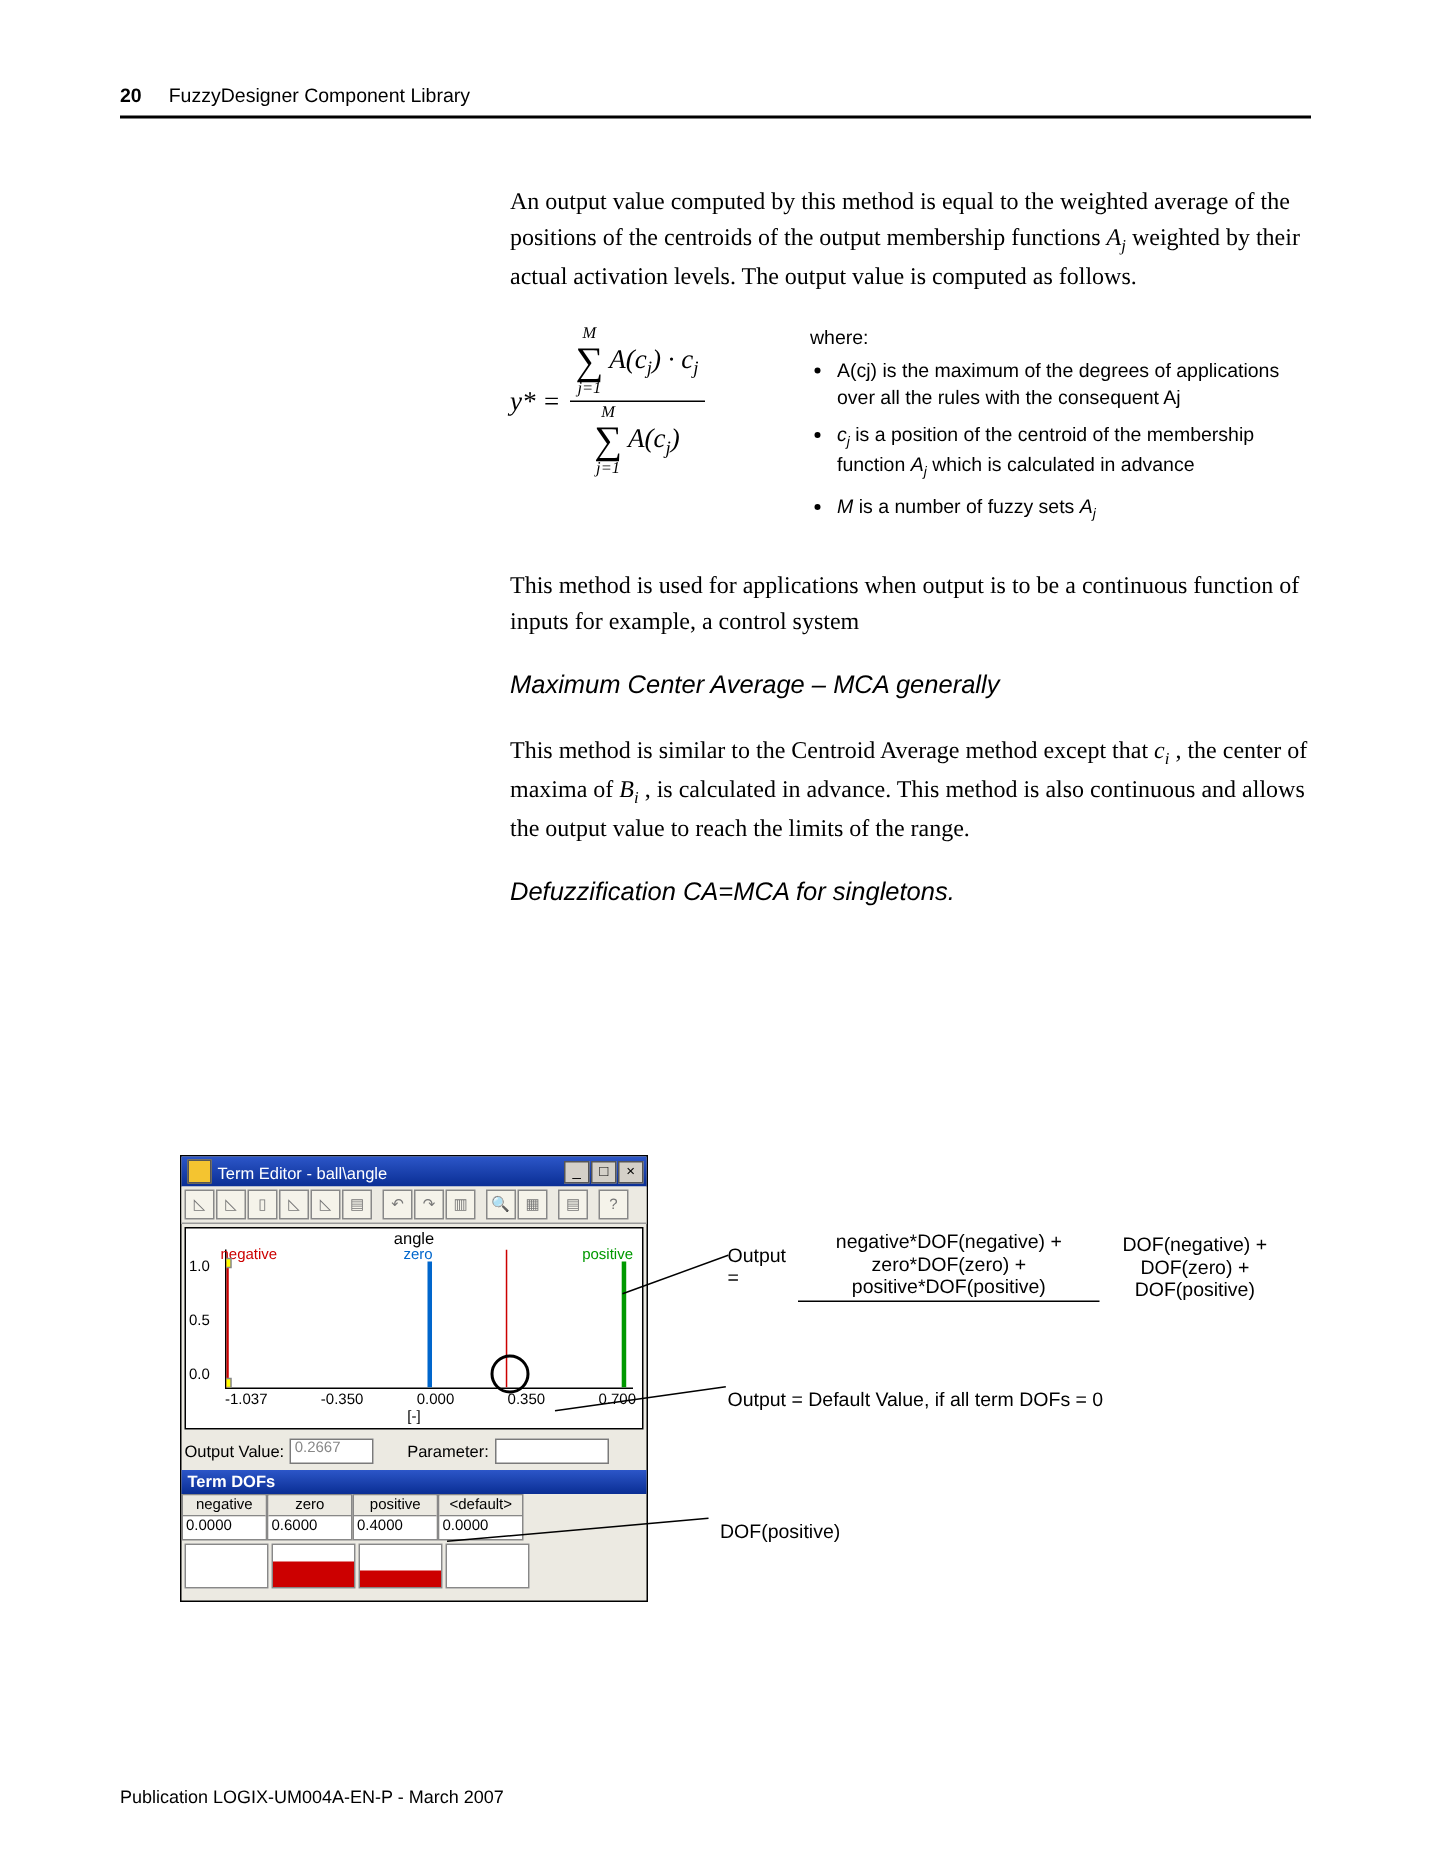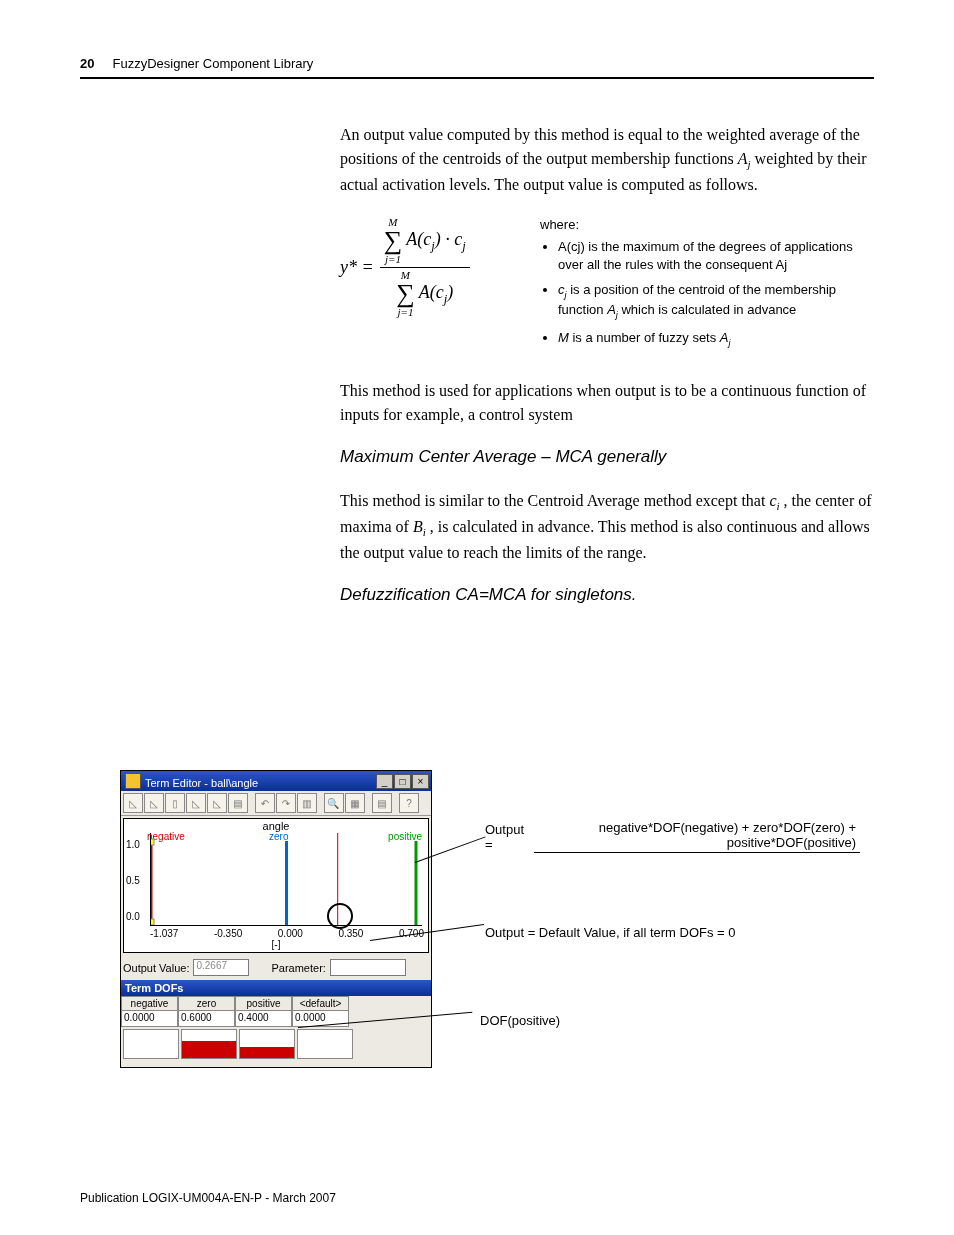--- a/index.html
+++ b/index.html
@@ -42,21 +42,21 @@
   .dofhdr{background:linear-gradient(#2c56c8,#0a2e94);color:#fff;font-weight:bold;padding:2px 4px;font-size:11px}
   .doftbl{display:flex}
   .dofcell{border:1px solid #888;width:55px}
   .dofcell .h{background:#eceae2;border-bottom:1px solid #888;text-align:center;font-size:10px;padding:1px}
   .dofcell .v{background:#fff;text-align:left;font-size:10px;padding:1px 2px;height:13px}
   .dofbars{display:flex;padding:2px 2px 8px 2px;gap:2px}
   .dbar{width:54px;height:28px;border:1px solid #888;background:#fff;display:flex;align-items:flex-end}
   .dfill{background:#c00;width:100%}
   .annot{position:absolute;font-family:Arial,Helvetica,sans-serif;font-size:13px}
   .line{position:absolute;height:1px;background:#000}
-  .fracv{display:inline-flex;text-align:right}
+  .fracv{display:inline-flex;text-align:center}
   .fracv .top{border-bottom:1px solid #000;padding:0 4px 2px}
   .fracv .bot{padding-top:2px}
   .circle{position:absolute;border:2px solid #000;border-radius:50%}
   .footer{position:absolute;left:80px;bottom:30px;font-family:Arial,Helvetica,sans-serif;font-size:12px}
 </style>
 </head>
 <body>
 
 <div class="page">
   <div class="hdr">
@@ -211,20 +211,21 @@
     </div>
 
     <div class="line" style="left:295px;top:92px;width:75px;transform:rotate(-20deg);transform-origin:left center"></div>
     <div class="line" style="left:250px;top:170px;width:115px;transform:rotate(-8deg);transform-origin:left center"></div>
     <div class="line" style="left:178px;top:257px;width:175px;transform:rotate(-5deg);transform-origin:left center"></div>
 
     <div class="annot" style="left:365px;top:50px;display:flex;align-items:center;gap:8px">
       <span>Output =</span>
       <span class="fracv">
         <span class="top">negative*DOF(negative) + zero*DOF(zero) + positive*DOF(positive)</span>
+        <span class="bot">DOF(negative) + DOF(zero) + DOF(positive)</span>
       </span>
     </div>
     <div class="annot" style="left:365px;top:155px">Output = Default Value, if all term DOFs = 0</div>
     <div class="annot" style="left:360px;top:243px">DOF(positive)</div>
   </div>
 
   <div class="footer">Publication LOGIX-UM004A-EN-P - March 2007</div>
 </div>
 
 </body></html>

